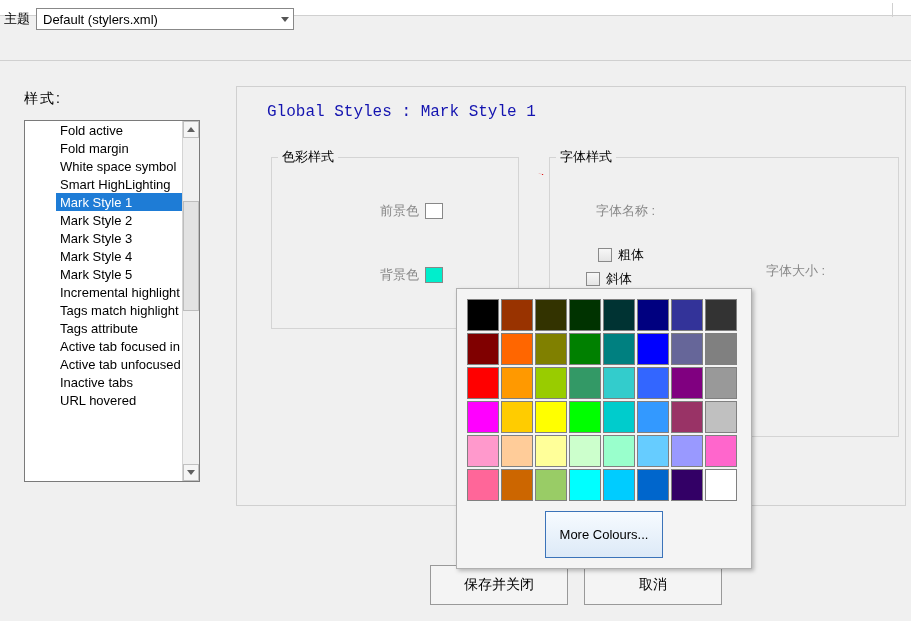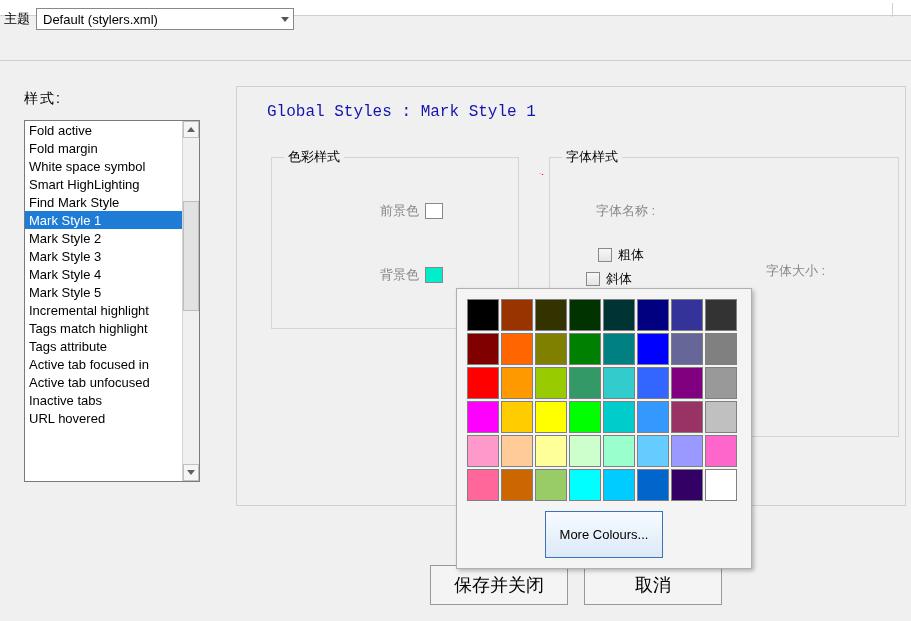--- a/index.html
+++ b/index.html
@@ -60,20 +60,21 @@
     .listbox-wrap {
       display: flex;
       border: 1px solid #7a7a7a;
       background: #fff;
       height: 362px;
     }
     .listbox {
       flex: 1;
       overflow: hidden;
       font-size: 13px;
+      padding-left: 31px;
     }
     .listbox .item {
       padding: 1px 4px;
       white-space: nowrap;
       overflow: hidden;
       height: 18px;
       line-height: 18px;
     }
     .listbox .item.selected {
       background: #1e7cd6;
@@ -121,21 +122,21 @@
       font-family: "Courier New", monospace;
       font-size: 16px;
     }
     .groupbox {
       position: absolute;
       border: 1px solid #d4d4d4;
       background: #f0f0f0;
     }
     .groupbox-title {
       position: absolute;
-      top: -10px; left: 12px;
+      top: -10px; left: 6px;
       background: #f0f0f0;
       padding: 0 4px;
       font-size: 13px;
     }
     .gb-color {
       top: 70px; left: 34px;
       width: 248px; height: 172px;
     }
     .gb-font {
       top: 70px; left: 312px;
@@ -185,21 +186,21 @@
     .bottom-buttons {
       position: absolute;
       bottom: 16px; left: 430px;
       display: flex; gap: 16px;
     }
     .btn-style {
       min-width: 138px; height: 40px;
       border: 1px solid #999;
       background: #f4f4f4;
       display: flex; align-items: center; justify-content: center;
-      font-size: 18px;
+      font-size: 14px;
     }
     .color-popup {
       position: absolute;
       top: 288px; left: 456px;
       width: 296px;
       background: #f4f4f4;
       border: 1px solid #b0b0b0;
       box-shadow: 2px 2px 4px rgba(0,0,0,.25);
       padding: 10px 10px 10px 10px;
       z-index: 40;
@@ -241,21 +242,20 @@
 <div class="hr-top"></div>
 
 <div class="style-panel">
   <div class="style-label">样式:</div>
   <div class="listbox-wrap">
     <div class="listbox" id="style-listbox">
         <div class="item">Fold active</div>
         <div class="item">Fold margin</div>
         <div class="item">White space symbol</div>
         <div class="item">Smart HighLighting</div>
-        <div class="item">Find Mark Style</div>
         <div class="item selected">Mark Style 1</div>
         <div class="item">Mark Style 2</div>
         <div class="item">Mark Style 3</div>
         <div class="item">Mark Style 4</div>
         <div class="item">Mark Style 5</div>
         <div class="item">Incremental highlight</div>
         <div class="item">Tags match highlight</div>
         <div class="item">Tags attribute</div>
         <div class="item">Active tab focused in</div>
         <div class="item">Active tab unfocused</div>

